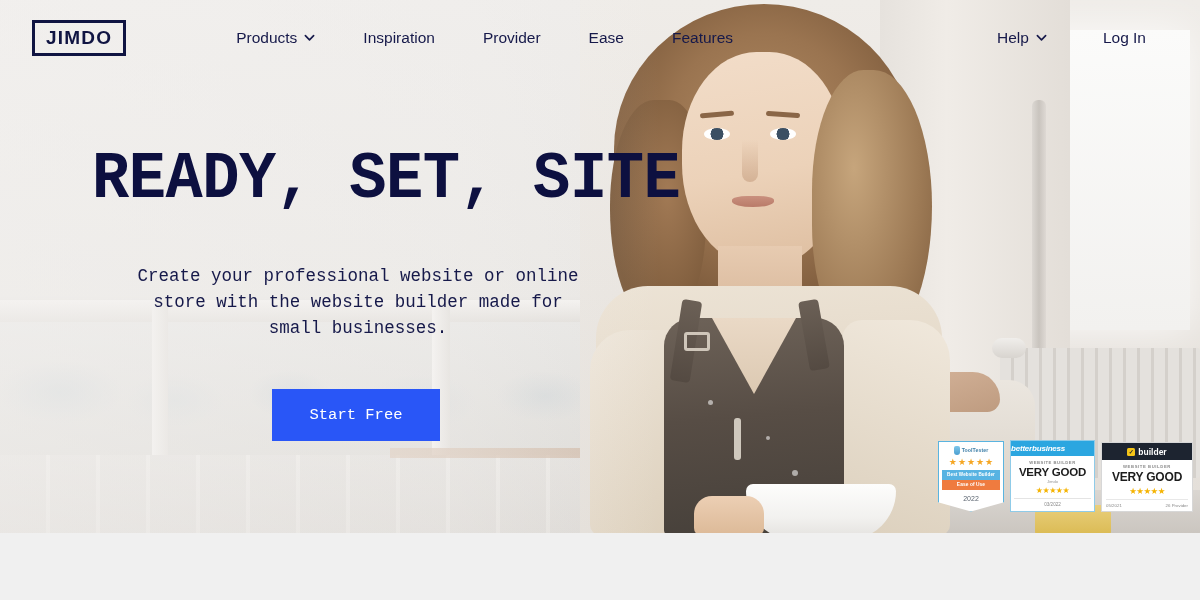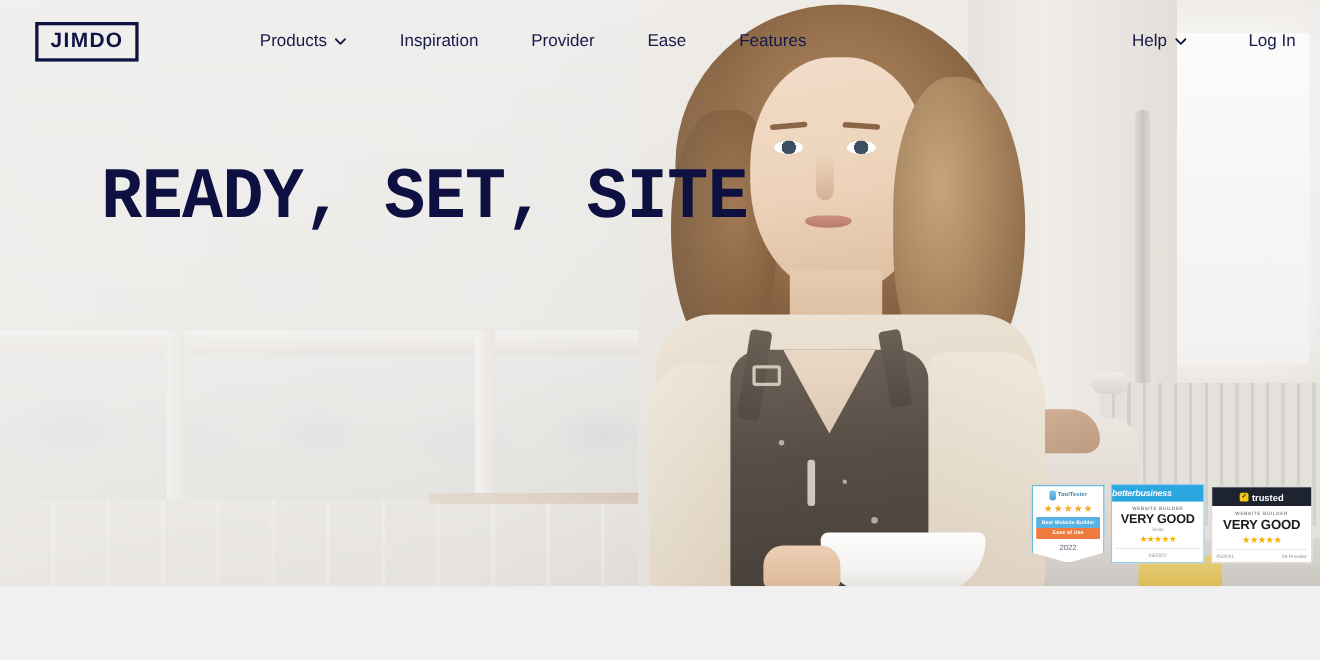--- a/index.html
+++ b/index.html
@@ -259,21 +259,21 @@
     background:transparent;
     cursor:pointer;
   }
   .nav-main { display:flex; align-items:center; margin-left:110px; gap:48px;text-align:center; }
   .nav-link {
     color:#16194a; font-size:15.5px; font-weight:500; cursor:pointer;
     display:flex; align-items:center; gap:7px; white-space:nowrap;
   }
   .chev { display:inline-block; width:11px; height:11px; position:relative; top:-1px; }
   .chev svg { display:block; }
-  .nav-right { display:flex; align-items:center; margin-left:auto; margin-right:22px; gap:56px; }
+  .nav-right { display:flex; align-items:center; margin-left:auto; margin-right:54px; gap:56px; }
 
   
   .hero-copy { position:absolute; left:92px; top:150px; width:530px; z-index:30;font-family:Liberation Mono, monospace; }
   .headline {
     color:#0d1040;
     font-size:66px;
     line-height:.92;
     font-weight:700;
     letter-spacing:-0.5px;
     transform:scaleX(.94);
@@ -485,20 +485,22 @@
           </span>
         </div>
         <div class="nav-link">
           <span>Log In</span>
         </div>
       </div>
     </div>
 
     <div class="hero-copy">
       <h1 class="headline">READY, SET, SITE</h1>
+      <p class="subhead">Create your professional website or online store with the website builder made for small businesses.</p>
+      <button class="cta">Start Free</button>
     </div>
 
     <div class="badges">
 
       <div class="badge b1">
         <div class="b1-shield">
           <div class="b1-logo">
             <span class="b1-flask"></span>
             <span>ToolTester</span>
           </div>
@@ -522,21 +524,21 @@
           <div class="b2-rating">VERY GOOD</div>
           <div class="b2-brand">Jimdo</div>
           <div class="b2-stars">★★★★★</div>
           <div class="b2-date">03/2022</div>
         </div>
       </div>
 
       <div class="badge b3">
         <div class="b3-head">
           <span class="b3-check">✓</span>
-          <span>trusted</span>
+          <span>builder</span>
         </div>
         <div class="b3-body">
           <div class="b3-kicker">WEBSITE BUILDER</div>
           <div class="b3-rating">VERY GOOD</div>
           <div class="b3-stars">★★★★★</div>
           <div class="b3-foot">
             <span>05/2021</span>
             <span>26 Provider</span>
           </div>
         </div>

